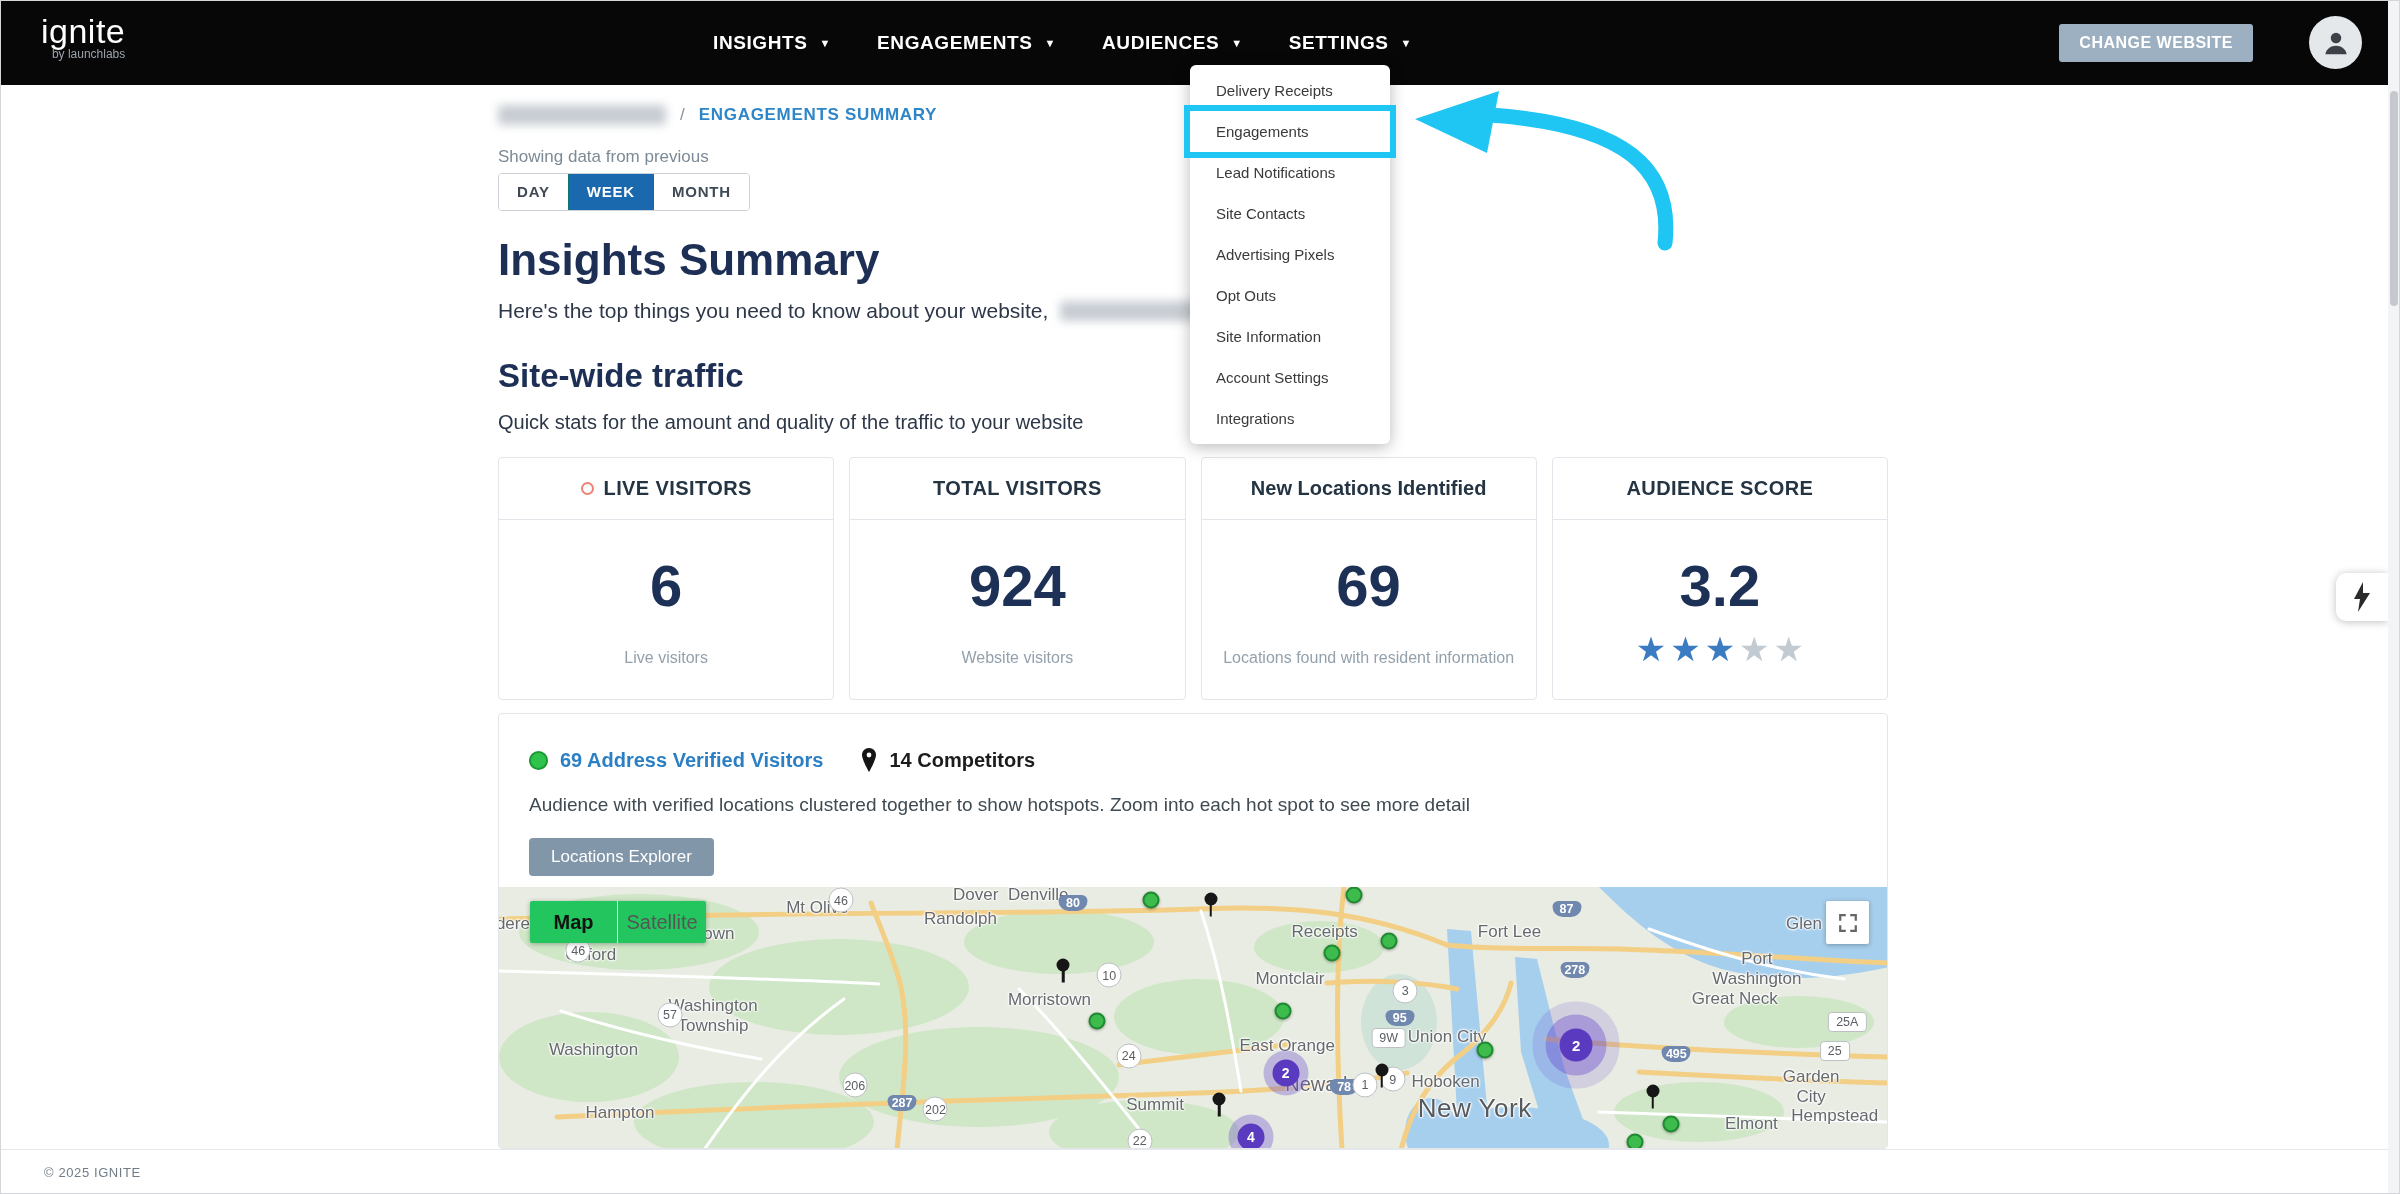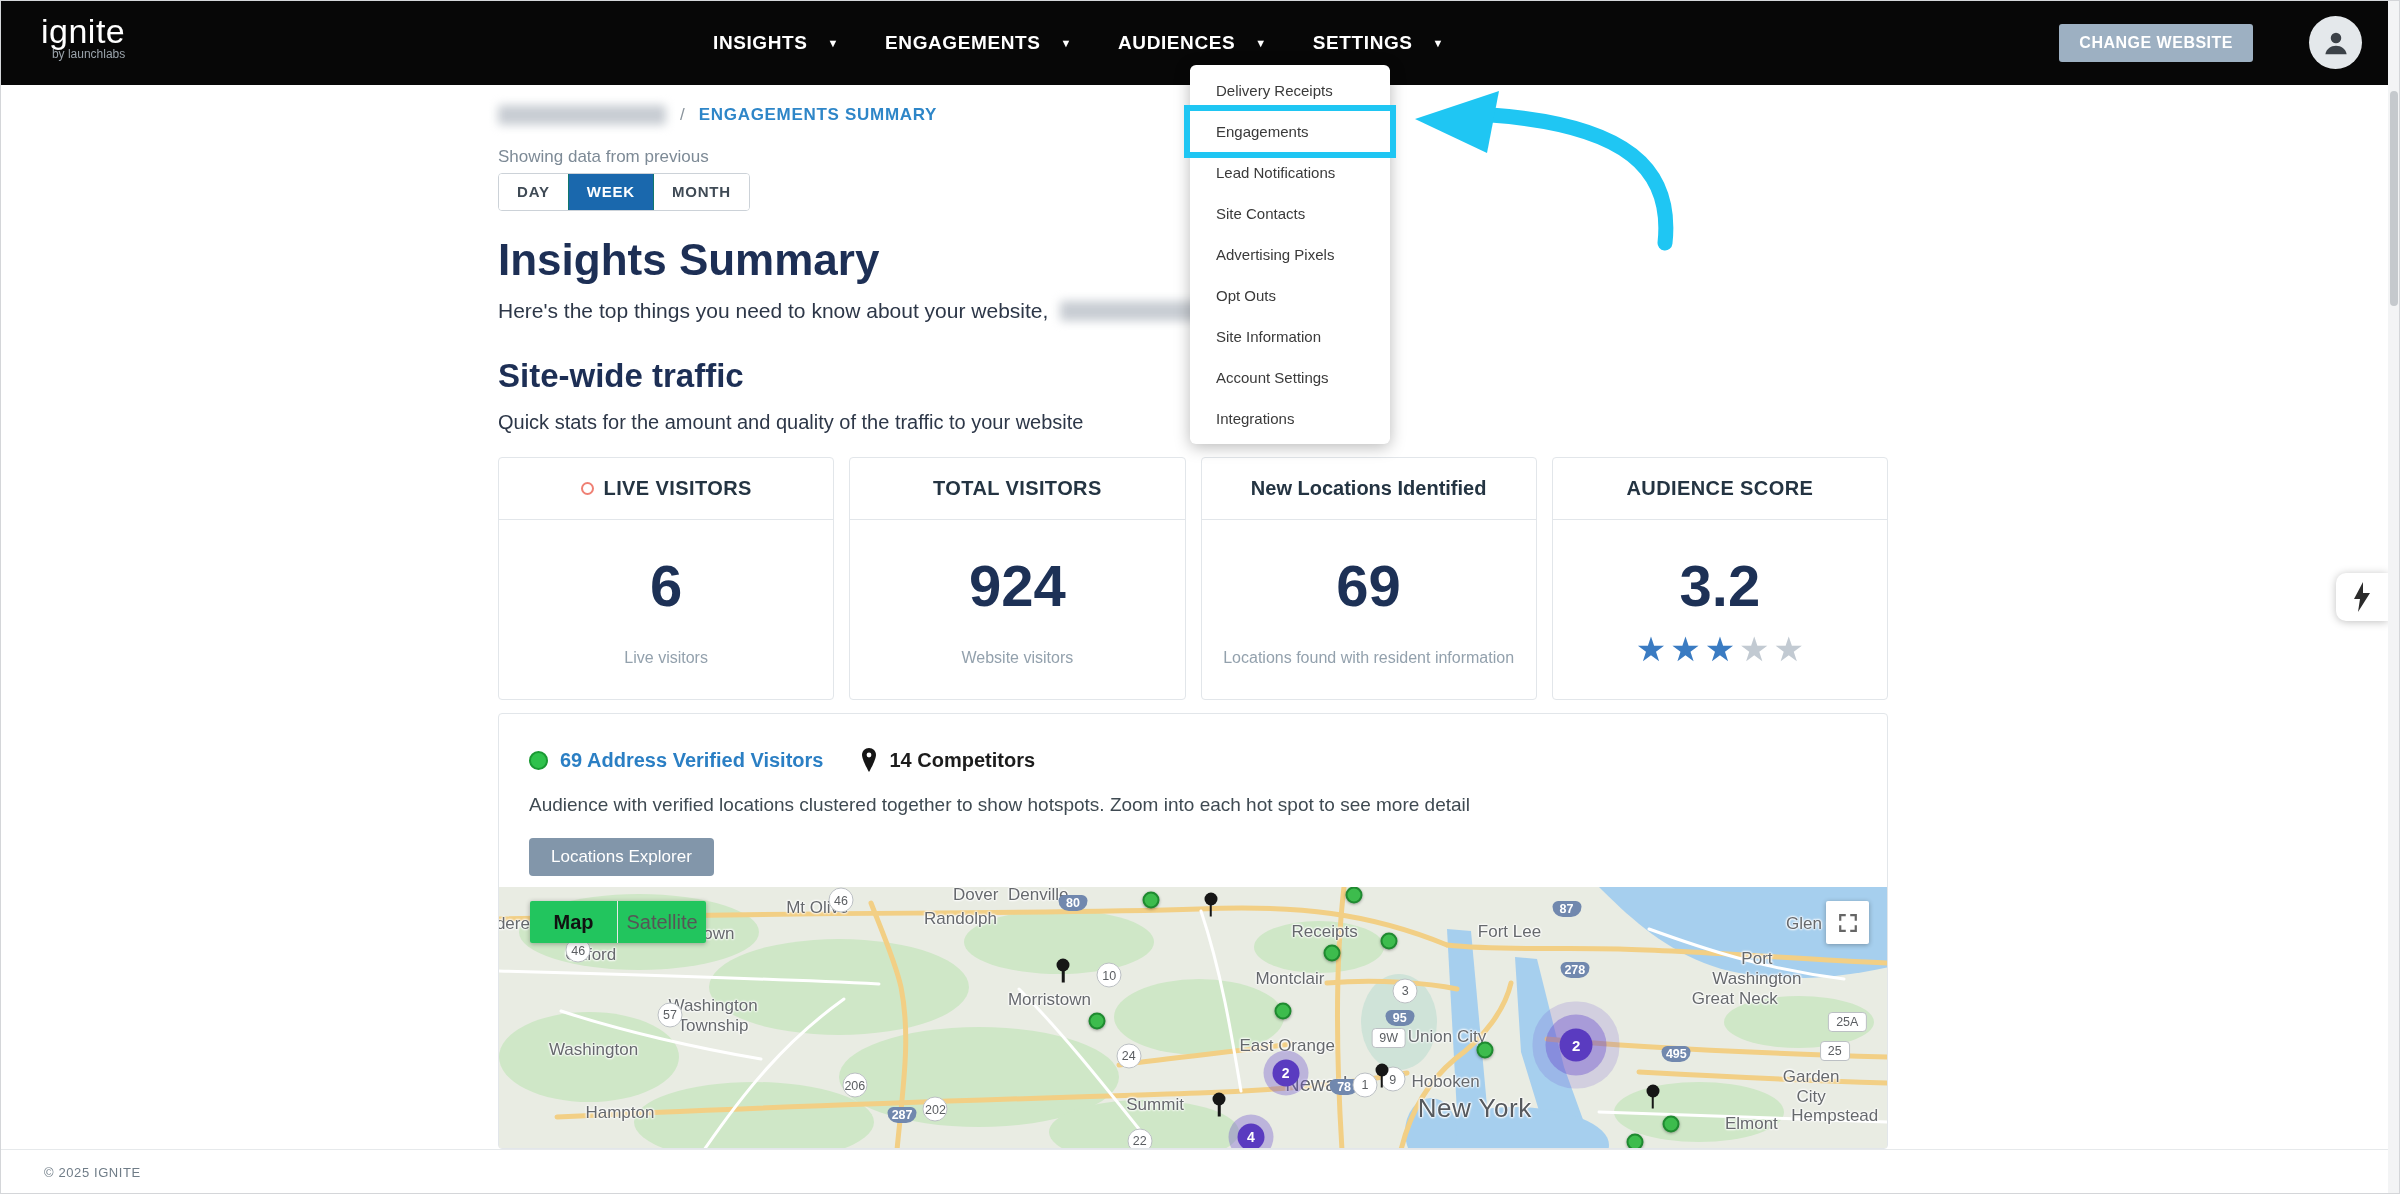--- a/index.html
+++ b/index.html
@@ -6,21 +6,21 @@
   html,body { background:#d9dbde; }
   body { font-family:"Liberation Sans", sans-serif; }
   #screen { position:relative; width:2400px; height:1194px; background:#ffffff; overflow:hidden; border:1px solid #d4d6d9; }
 
   
   .navbar { position:absolute; top:0; left:0; right:0; height:84px; background:#070707; z-index:20; }
   .logo { position:absolute; left:40px; top:12px; color:#fff; }
   .logo-brand { font-size:34px; font-weight:500; letter-spacing:.5px; line-height:36px; }
   .logo-sub { display:block; text-align:right; font-size:12px; color:#9aa3ab; margin-top:-2px; }
   .nav { position:absolute; left:712px; top:0; height:84px; display:flex; align-items:center; gap:46px; }
-  .nav-item { color:#ffffff; font-size:19px; font-weight:700; letter-spacing:.6px; display:flex; align-items:center; gap:20px; cursor:pointer; }
+  .nav-item { color:#ffffff; font-size:19px; font-weight:700; letter-spacing:.6px; display:flex; align-items:center; gap:12px; cursor:pointer; }
   .caret { font-size:11px; line-height:11px; color:#fff; }
   .change-website { position:absolute; right:146px; top:23px; height:38px; padding:0 20px; background:#9db0c2; color:#fff; font-size:16px; font-weight:700; letter-spacing:.5px; border-radius:3px; display:flex; align-items:center; border:none; }
   .avatar { position:absolute; right:37px; top:15px; width:53px; height:53px; border-radius:50%; background:#e4e8eb; display:flex; align-items:center; justify-content:center; }
 
   
   .dropdown { position:absolute; left:1189px; top:64px; width:200px; background:#fff; border-radius:6px; box-shadow:0 3px 16px rgba(0,0,0,.28); padding:5px 0; z-index:30; }
   .menu-item { height:41px; line-height:41px; padding-left:26px; font-size:15px; color:#3a3a3a; cursor:pointer; background:#fff; }
   .menu-item.highlighted { box-shadow:0 0 0 6px #1fc6f3; position:relative; z-index:2; }
   .arrow-annotation { position:absolute; left:1398px; top:88px; z-index:40; pointer-events:none; }
 
@@ -309,21 +309,21 @@
           <span class="map-label" style="left: 88.9%; top: 42.5%;">Great Neck</span>
           <span class="map-label" style="left: 94.4%; top: 76%;">Garden City</span>
           <span class="map-label" style="left: 90.1%; top: 90%;">Elmont</span>
           <span class="map-label" style="left: 96.1%; top: 87%;">Hempstead</span>
           <span class="shield circle" style="left: 24.6%; top: 5%;">46</span>
           <span class="shield circle" style="left: 5.7%; top: 24%;">46</span>
           <span class="shield interstate" style="left: 41.3%; top: 6%;">80</span>
           <span class="shield circle" style="left: 43.9%; top: 33.5%;">10</span>
           <span class="shield circle" style="left: 12.3%; top: 48.5%;">57</span>
           <span class="shield circle" style="left: 25.6%; top: 75.4%;">206</span>
-          <span class="shield interstate" style="left: 29%; top: 82%; margin-top: 12px;">287</span>
+          <span class="shield interstate" style="left: 29%; top: 82%;">287</span>
           <span class="shield circle" style="left: 31.4%; top: 84.5%;">202</span>
           <span class="shield circle" style="left: 45.3%; top: 64.1%;">24</span>
           <span class="shield circle" style="left: 46.1%; top: 96.5%;">22</span>
           <span class="shield interstate" style="left: 60.8%; top: 76%;">78</span>
           <span class="shield circle" style="left: 62.3%; top: 75.2%;">1</span>
           <span class="shield circle" style="left: 64.3%; top: 73.1%;">9</span>
           <span class="shield rect" style="left: 64%; top: 57.5%;">9W</span>
           <span class="shield circle" style="left: 65.2%; top: 39.5%;">3</span>
           <span class="shield interstate" style="left: 64.8%; top: 49.7%;">95</span>
           <span class="shield interstate" style="left: 76.8%; top: 8.4%;">87</span>

